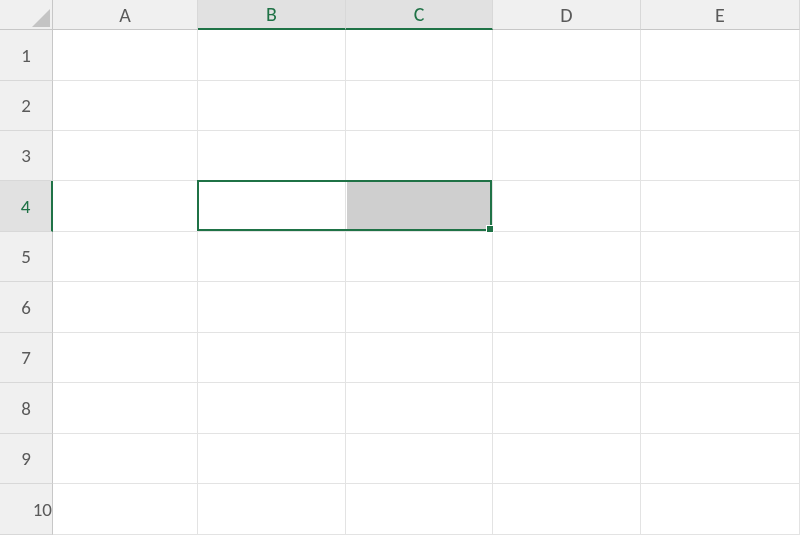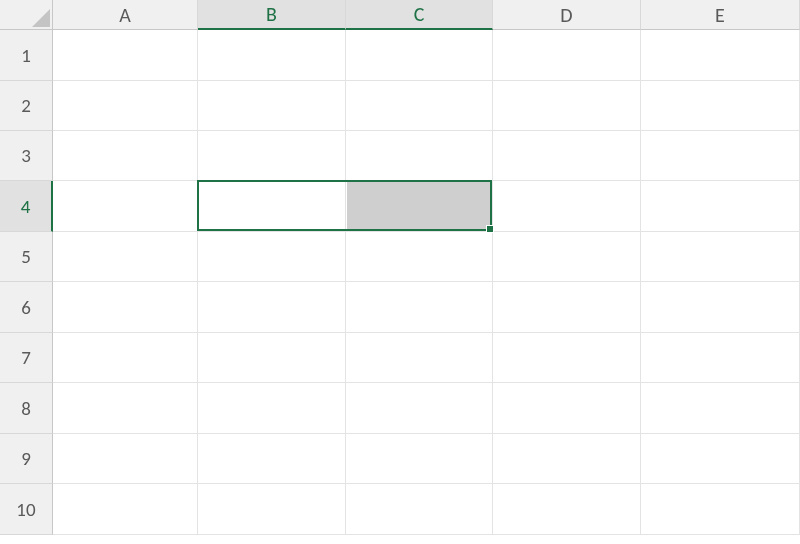--- a/index.html
+++ b/index.html
@@ -117,21 +117,21 @@
     </div>
     <div class="hdr row" style="left: 0px; top: 333px; width: 53px; height: 50px;">
       <span>7</span>
     </div>
     <div class="hdr row" style="left: 0px; top: 383px; width: 53px; height: 51px;">
       <span>8</span>
     </div>
     <div class="hdr row" style="left: 0px; top: 434px; width: 53px; height: 50px;">
       <span>9</span>
     </div>
-    <div class="hdr row" style="left: 0px; top: 484px; width: 53px; height: 51px;">
+    <div class="hdr row" style="left: 0px; top: 484px; width: 53px; height: 51px; justify-content: flex-end;">
       <span>10</span>
     </div>
     <div class="cell" style="left: 53px; top: 30px; width: 145px; height: 51px;"></div>
     <div class="cell" style="left: 198px; top: 30px; width: 148px; height: 51px;"></div>
     <div class="cell" style="left: 346px; top: 30px; width: 147px; height: 51px;"></div>
     <div class="cell" style="left: 493px; top: 30px; width: 148px; height: 51px;"></div>
     <div class="cell" style="left: 641px; top: 30px; width: 159px; height: 51px;"></div>
     <div class="cell" style="left: 53px; top: 81px; width: 145px; height: 50px;"></div>
     <div class="cell" style="left: 198px; top: 81px; width: 148px; height: 50px;"></div>
     <div class="cell" style="left: 346px; top: 81px; width: 147px; height: 50px;"></div>

